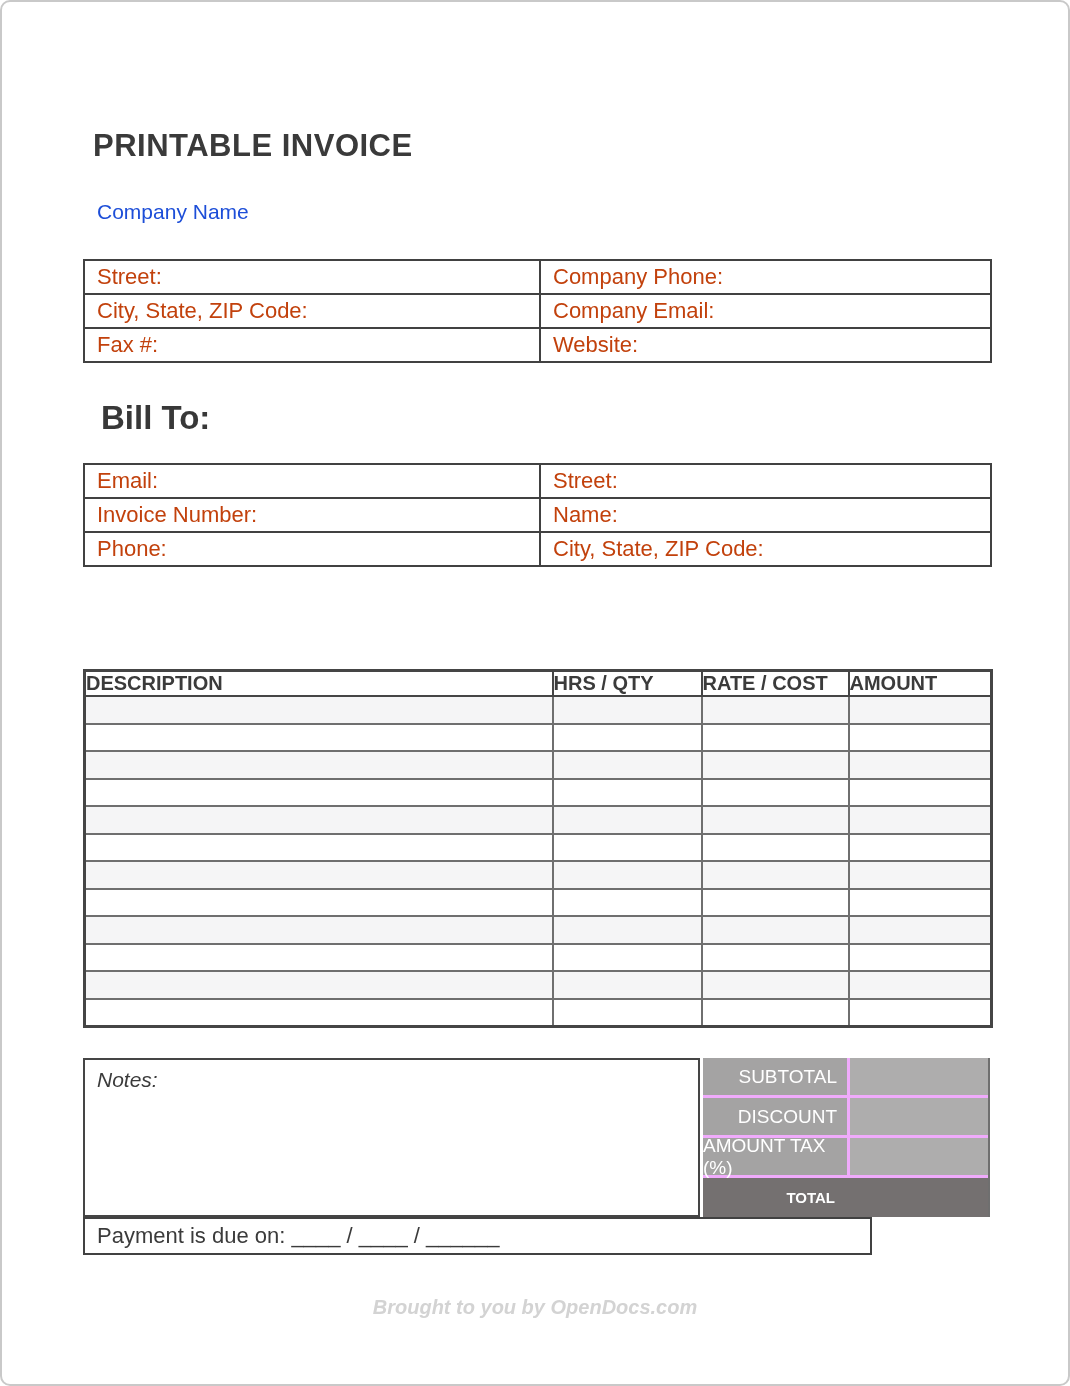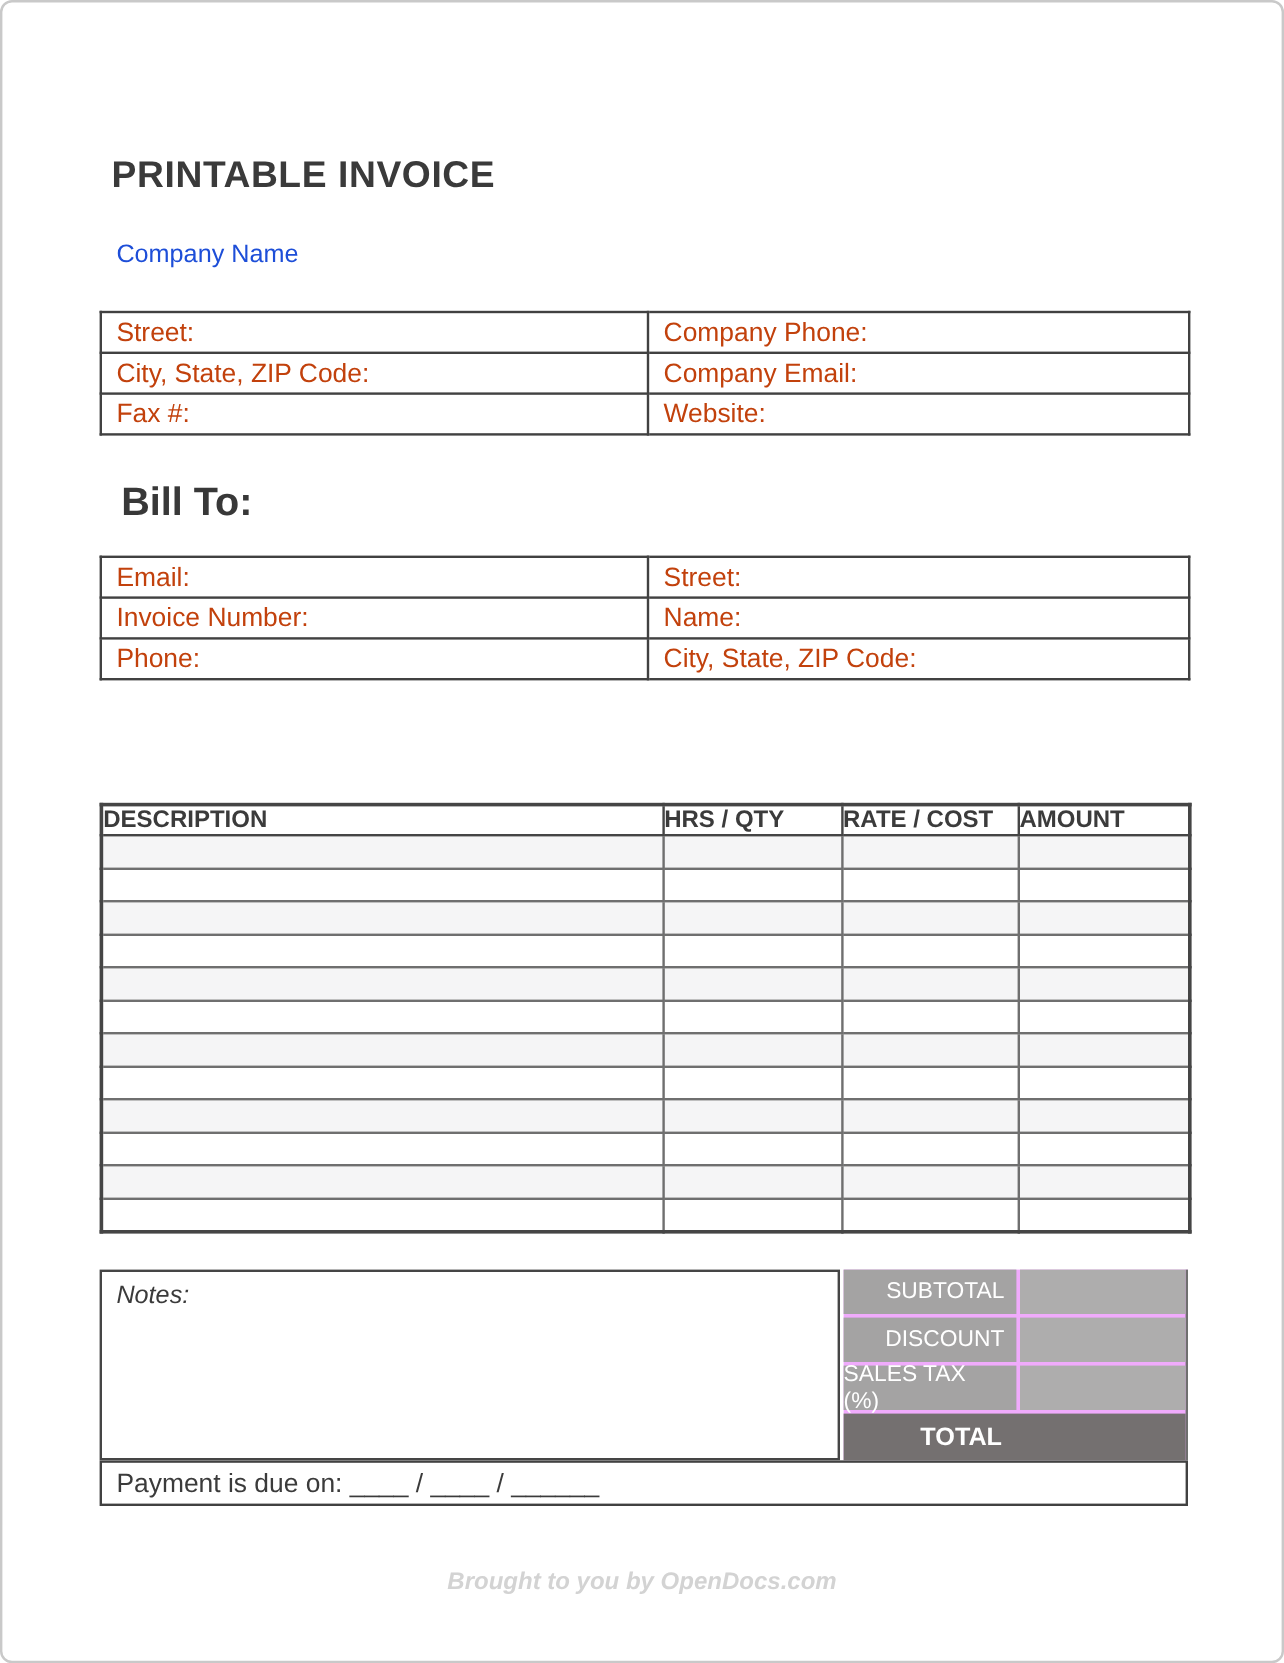--- a/index.html
+++ b/index.html
@@ -130,34 +130,34 @@
     display: flex;
     align-items: center;
     justify-content: flex-end;
     padding-right: 10px;
   }
   .totals-value { background: #aeadad; }
   .totals-total {
     grid-column: 1 / 3;
     background: #747070;
     color: #ffffff;
-    font-size: 21px;
+    font-size: 15px;
     font-weight: 700;
     display: flex;
     align-items: center;
     justify-content: flex-end;
     padding-right: 153px;
   }
 
   
   .payment-row {
     position: absolute;
     left: 81px;
     top: 1215px;
-    width: 907px;
+    width: 789px;
     height: 38px;
     border: 2px solid #414141;
     display: flex;
     align-items: center;
     padding-left: 12px;
     font-size: 22px;
     color: #3b3b3b;
     background: #ffffff;
   }
 
@@ -165,21 +165,20 @@
   .footer-credit {
     position: absolute;
     left: 0;
     top: 1294px;
     width: 100%;
     text-align: center;
     font-size: 20px;
     font-style: italic;
     font-weight: 600;
     color: #d3d3d3;
-    margin-top: 11px;
   }
 </style>
 </head>
 <body>
 
 <div class="page">
 
   <div class="doc-title">PRINTABLE INVOICE</div>
   <div class="company-name">Company Name</div>
 
@@ -321,21 +320,21 @@
   <div class="bottom-block">
     <div class="notes-cell">
       <span>Notes:</span>
     </div>
     <div class="totals-grid">
 
       <div class="totals-label">SUBTOTAL</div>
         <div class="totals-value"></div>
         <div class="totals-label">DISCOUNT</div>
         <div class="totals-value"></div>
-        <div class="totals-label">SALES TAX (%)</div>
+        <div class="totals-label">AMOUNT TAX (%)</div>
         <div class="totals-value"></div>
         <div class="totals-total">TOTAL</div>
     </div>
   </div>
 
   <div class="payment-row">
     <span>Payment is due on: ____ / ____ / ______</span>
   </div>
 
   <div class="footer-credit">Brought to you by OpenDocs.com</div>

